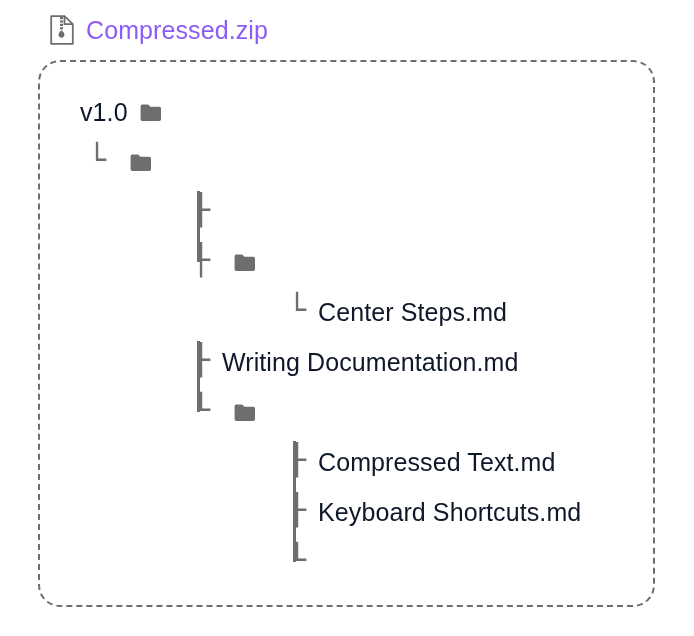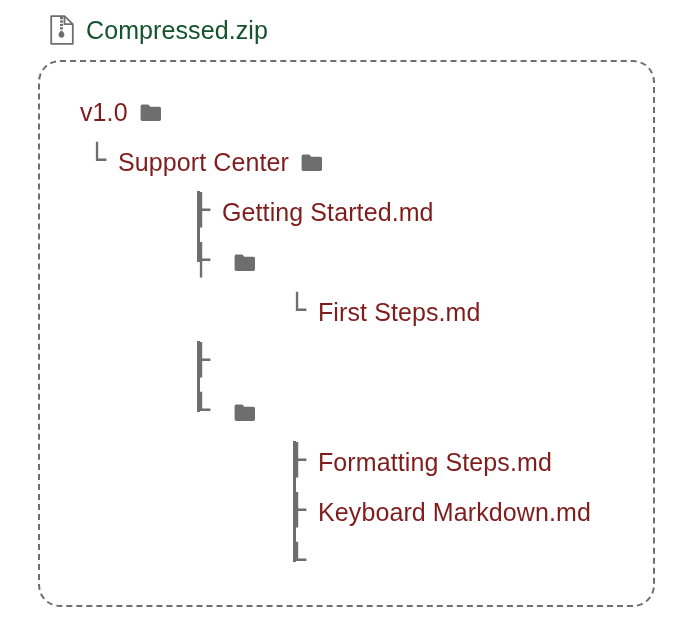--- a/index.html
+++ b/index.html
@@ -26,21 +26,21 @@
     gap: 12px;
   }
   #zip-icon {
     width: 24px;
     height: 30px;
     flex: 0 0 auto;
     display: block;
   }
   #title-text {
     font-size: 25px;
-    color: #14532d;
+    color: #8b5cf6;
     letter-spacing: 0.1px;
     white-space: nowrap;
     line-height: 1;
   }
 
   
   #tree-box {
     position: absolute;
     left: 38px;
     top: 60px;
@@ -72,21 +72,21 @@
     color: #6e6e6e;
     line-height: 50px;
     width: 30px;
     flex: 0 0 auto;
     display: inline-block;
     position: relative;
     top: -2px;
   }
   .node-label {
     font-size: 25px;
-    color: #7f1d1d;
+    color: #0f172a;
     letter-spacing: 0.1px;
     line-height: 1;
   }
   .folder-icon {
     width: 24px;
     height: 19px;
     margin-left: 11px;
     flex: 0 0 auto;
     display: inline-block;
     vertical-align: middle;
@@ -118,55 +118,54 @@
 <div id="tree-box">
   <div id="tree-list">
       <div class="tree-row" style="top: 25px; left: 40px;">
         <span class="node-label">v1.0</span>
         <svg viewBox="0 0 24 19" class="folder-icon">
           <path d="M1.6 3.2 a1.6 1.6 0 0 1 1.6 -1.6 h5.6 a1.6 1.6 0 0 1 1.2 .55 l1.3 1.5 h9.1 a1.6 1.6 0 0 1 1.6 1.6 v11.1 a1.6 1.6 0 0 1 -1.6 1.6 h-17.2 a1.6 1.6 0 0 1 -1.6 -1.6 Z" fill="#6e6e6e"></path>
         </svg>
       </div>
       <div class="tree-row" style="top: 75px; left: 48px;">
         <span class="connector">└</span>
-        <span class="node-label">Support Center</span>
         <svg viewBox="0 0 24 19" class="folder-icon">
           <path d="M1.6 3.2 a1.6 1.6 0 0 1 1.6 -1.6 h5.6 a1.6 1.6 0 0 1 1.2 .55 l1.3 1.5 h9.1 a1.6 1.6 0 0 1 1.6 1.6 v11.1 a1.6 1.6 0 0 1 -1.6 1.6 h-17.2 a1.6 1.6 0 0 1 -1.6 -1.6 Z" fill="#6e6e6e"></path>
         </svg>
       </div>
       <div class="tree-row" style="top: 125px; left: 152px;">
         <span class="connector">├</span>
-        <span class="node-label">Getting Started.md</span>
       </div>
       <div class="tree-row" style="top: 175px; left: 152px;">
         <span class="connector">├</span>
         <svg viewBox="0 0 24 19" class="folder-icon">
           <path d="M1.6 3.2 a1.6 1.6 0 0 1 1.6 -1.6 h5.6 a1.6 1.6 0 0 1 1.2 .55 l1.3 1.5 h9.1 a1.6 1.6 0 0 1 1.6 1.6 v11.1 a1.6 1.6 0 0 1 -1.6 1.6 h-17.2 a1.6 1.6 0 0 1 -1.6 -1.6 Z" fill="#6e6e6e"></path>
         </svg>
       </div>
       <div class="tree-row" style="top: 225px; left: 248px;">
         <span class="connector">└</span>
-        <span class="node-label">First Steps.md</span>
+        <span class="node-label">Center Steps.md</span>
       </div>
       <div class="tree-row" style="top: 275px; left: 152px;">
         <span class="connector">├</span>
+        <span class="node-label">Writing Documentation.md</span>
       </div>
       <div class="tree-row" style="top: 325px; left: 152px;">
         <span class="connector">└</span>
         <svg viewBox="0 0 24 19" class="folder-icon">
           <path d="M1.6 3.2 a1.6 1.6 0 0 1 1.6 -1.6 h5.6 a1.6 1.6 0 0 1 1.2 .55 l1.3 1.5 h9.1 a1.6 1.6 0 0 1 1.6 1.6 v11.1 a1.6 1.6 0 0 1 -1.6 1.6 h-17.2 a1.6 1.6 0 0 1 -1.6 -1.6 Z" fill="#6e6e6e"></path>
         </svg>
       </div>
       <div class="tree-row" style="top: 375px; left: 248px;">
         <span class="connector">├</span>
-        <span class="node-label">Formatting Steps.md</span>
+        <span class="node-label">Compressed Text.md</span>
       </div>
       <div class="tree-row" style="top: 425px; left: 248px;">
         <span class="connector">├</span>
-        <span class="node-label">Keyboard Markdown.md</span>
+        <span class="node-label">Keyboard Shortcuts.md</span>
       </div>
       <div class="tree-row" style="top: 475px; left: 248px;">
         <span class="connector">└</span>
       </div>
       <div class="rail" style="left: 157px; top: 129px; height: 71px;"></div>
       <div class="rail" style="left: 157px; top: 279px; height: 71px;"></div>
       <div class="rail" style="left: 253px; top: 379px; height: 121px;"></div>
     </div>
 </div>
 

